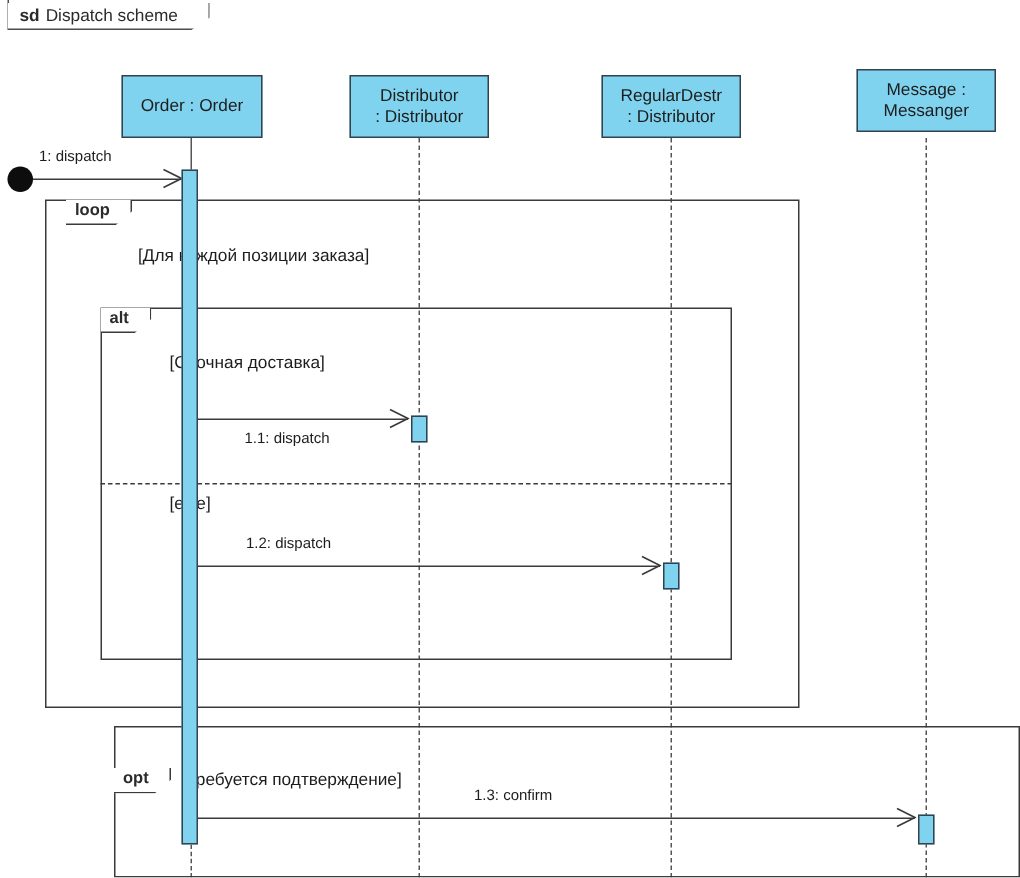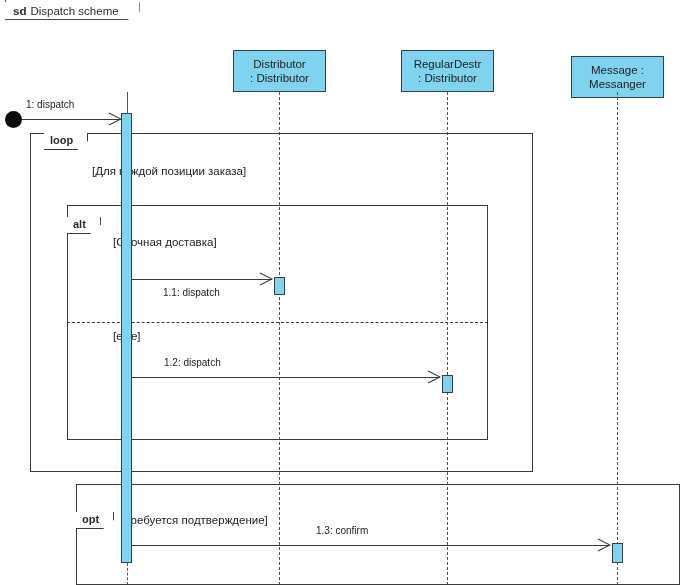--- a/index.html
+++ b/index.html
@@ -146,46 +146,50 @@
 <body>
 
 <div id="diagram">
 
   <div class="sd-tab-left"></div>
   <div class="sd-tab">
     <span class="kw">sd</span>
     <span>Dispatch scheme</span>
   </div>
 
+  <div class="lifeline-box" style="left:81px; top:50px; width:94px; height:42px;">
+    <span>Order : Order</span>
+    <span></span>
+  </div>
   <div class="lifeline-box" style="left:233px; top:50px; width:93px; height:42px;">
     <span>Distributor</span>
     <span>: Distributor</span>
   </div>
   <div class="lifeline-box" style="left:401px; top:50px; width:93px; height:42px;">
     <span>RegularDestr</span>
     <span>: Distributor</span>
   </div>
-  <div class="lifeline-box" style="left:571px; top:56px; width:93px; height:42px;">
+  <div class="lifeline-box" style="left:571px; top:46px; width:93px; height:42px;">
     <span>Message :</span>
     <span>Messanger</span>
   </div>
 
   <div class="lifeline-stem solid" style="left:127px; top:92px; height:22px;"></div>
   <div class="lifeline-stem" style="left:127px; top:563px; height:22px;"></div>
 
   <div class="lifeline-stem" style="left:279px; top:92px; height:493px;"></div>
   <div class="lifeline-stem" style="left:447px; top:92px; height:493px;"></div>
   <div class="lifeline-stem" style="left:617px; top:92px; height:493px;"></div>
 
   <div class="fragment" style="left:30px; top:133px; width:503px; height:339px;"></div>
   <div class="fragment-label" style="left:44px; top:133px;">loop</div>
   <div class="guard" style="left:92px; top:165px;">[Для каждой позиции заказа]</div>
 
   <div class="fragment" style="left:67px; top:205px; width:421px; height:235px;"></div>
-  <div class="fragment-label" style="left:67px; top:217px;">alt</div>
+  <div class="fragment-label" style="left:67px; top:205px;">alt</div>
   <div class="guard" style="left:113px; top:236px;">[Срочная доставка]</div>
   <div class="fragment-divider" style="left:67px; top:322px; width:421px;"></div>
   <div class="guard" style="left:113px; top:330px;">[else]</div>
 
   <div class="fragment" style="left:76px; top:484px; width:604px; height:101px;"></div>
   <div class="fragment-label" style="left:76px; top:512px;">opt</div>
   <div class="guard" style="left:121px; top:514px;">[Требуется подтверждение]</div>
 
   <div class="start-node" style="left:5px; top:111px;"></div>
   <div class="msg-line" style="left:22px; top:119px; width:99px;"></div>

